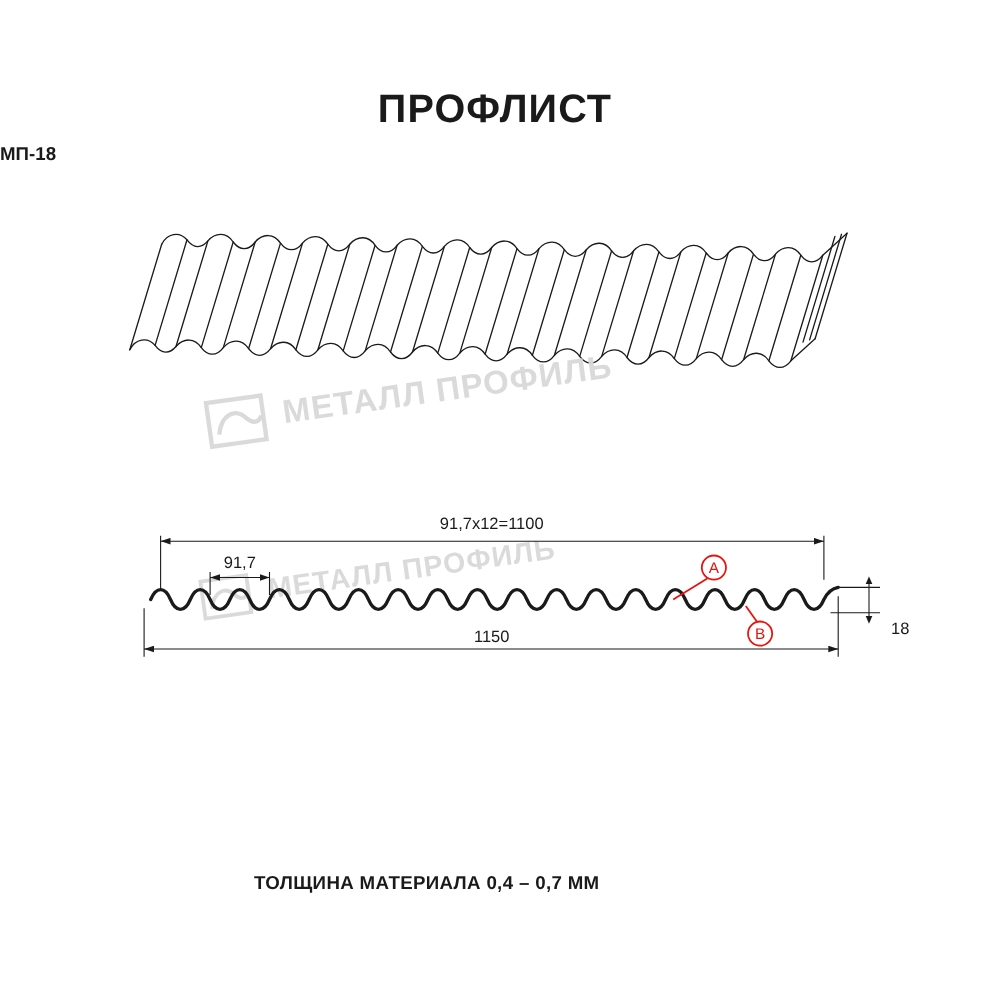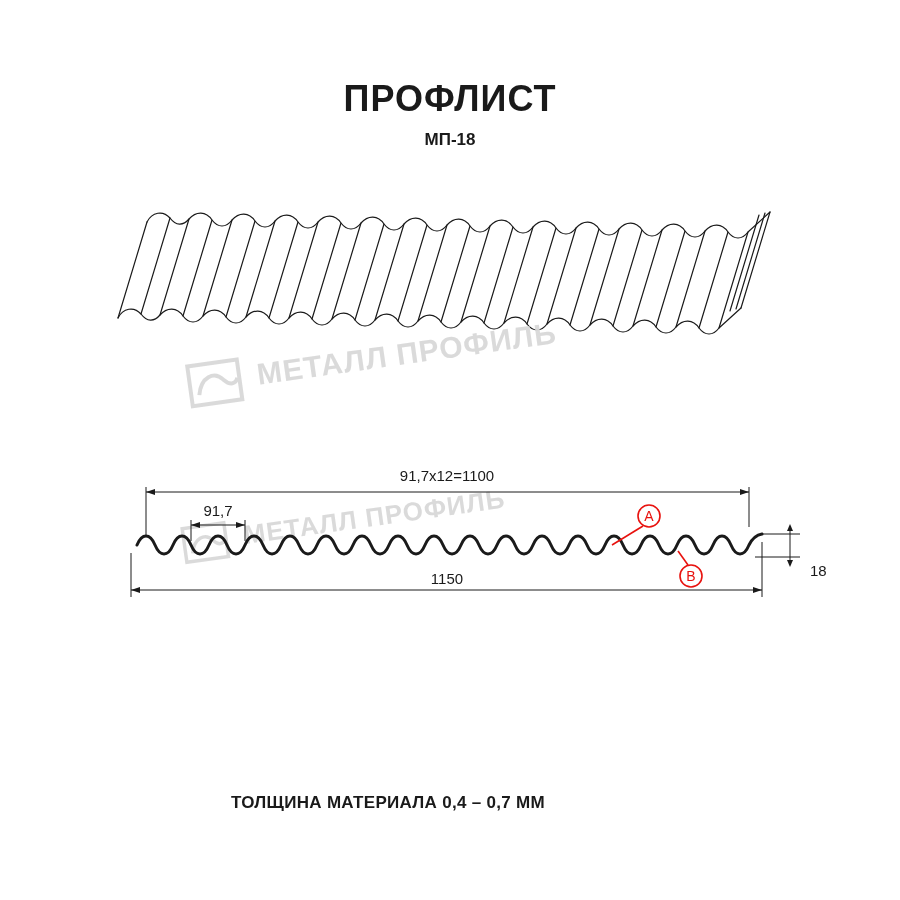--- a/index.html
+++ b/index.html
@@ -30,21 +30,21 @@
     font-size: 36px;
     font-weight: bold;
     letter-spacing: 1px;
     color: #1a1a1a;
   }
   .subtitle {
     position: absolute;
     top: 130px;
     left: 0;
     width: 900px;
-    text-align: center;
+    text-align: left;
     font-size: 17px;
     font-weight: bold;
     color: #1a1a1a;
   }
   .footnote {
     position: absolute;
     top: 793px;
     left: 0;
     width: 776px;
     text-align: center;

